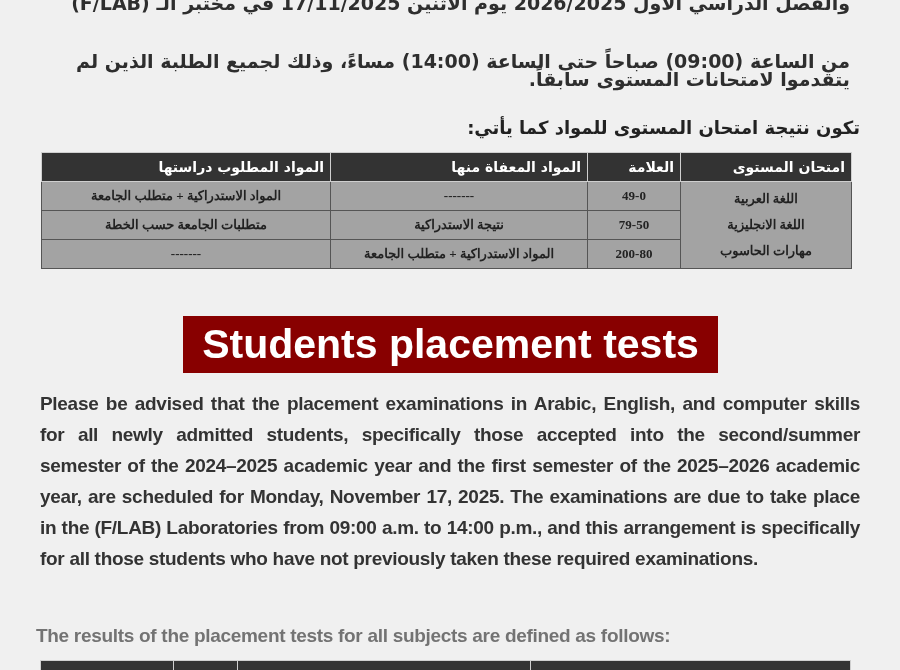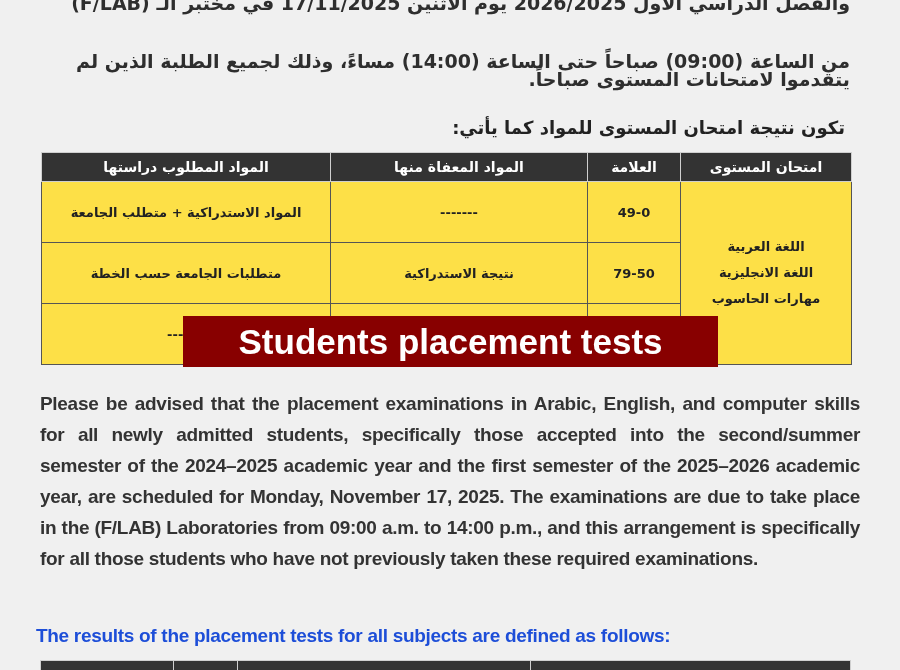--- a/index.html
+++ b/index.html
@@ -12,64 +12,65 @@
   .ar-para {
     position: absolute; right: 50px; width: 820px;
     direction: rtl; text-align: right;
     font-size: 19px; font-weight: bold; line-height: 34px;
     color: #2e2e2e;
   }
   #ar-line1 { top: -14px; }
   #ar-line2 { top: 44px; }
   #ar-line3 { top: 62px; }
   .ar-heading {
-    position: absolute; right: 55px; top: 117px;
+    position: absolute; right: 40px; top: 117px;
     direction: rtl; font-size: 18px; font-weight: bold; color: #222;
   }
   table.tbl { border-collapse: collapse; position: absolute; table-layout: fixed; }
   .top-table { left: 41px; top: 152px; width: 810px; direction: rtl; }
   .top-table th {
     background: #333333; color: #fff; font-size: 14px; font-weight: bold;
-    height: 28px; border: 1px solid #cfcfcf; padding: 0 6px; text-align: center;
+    height: 28px; border: 1px solid #cfcfcf; padding: 0 6px; text-align: right;
   }
   .top-table td {
-    background: #fde047; color: #222; font-size: 13px; font-weight: bold;
-    height: 28px; border: 1px solid #555; padding: 16px 6px; text-align: center;
+    background: #a3a3a3; color: #222; font-size: 13px; font-weight: bold;
+    height: 28px; border: 1px solid #555; padding: 0 6px; text-align: center;
     white-space: nowrap;
+    font-family: Liberation Serif, serif;
   }
   .top-table td.level-cell { line-height: 26px; text-align: center; }
   .banner {
-    position: absolute; left: 183px; top: 316px; width: 535px; height: 51px;
+    position: absolute; left: 183px; top: 316px; width: 535px; height: 57px;
     background: #880000; color: #fff;
     display: flex; align-items: center; justify-content: center;
-    font-family: "Liberation Sans", sans-serif; font-weight: bold; font-size: 35px;
+    font-family: "Liberation Sans", sans-serif; font-weight: bold; font-size: 41px;
   }
   .en-para {
     position: absolute; left: 40px; top: 388px; width: 820px;
     font-family: "Liberation Sans", sans-serif; font-weight: bold;
     font-size: 19px; line-height: 31px; color: #333; text-align: justify;
     letter-spacing: -0.3px;
   }
   .en-heading {
     position: absolute; left: 36px; top: 625px;
     font-family: "Liberation Sans", sans-serif; font-weight: bold;
-    font-size: 19px; color: #1d4ed8; letter-spacing: -0.3px;
+    font-size: 19px; color: #737373; letter-spacing: -0.3px;
   }
   .bottom-table { left: 40px; top: 660px; width: 810px; }
   .bottom-table th {
     background: #333333; height: 28px; border: 1px solid #cfcfcf; padding: 0;
   }
 </style>
 </head>
 <body>
 
 <div>
   <div class="ar-para" id="ar-line1">والفصل الدراسي الأول 2026/2025 يوم الاثنين 17/11/2025 في مختبر الـ (F/LAB)</div>
   <div class="ar-para" id="ar-line2">من الساعة (09:00) صباحاً حتى الساعة (14:00) مساءً، وذلك لجميع الطلبة الذين لم</div>
-  <div class="ar-para" id="ar-line3">يتقدموا لامتحانات المستوى صباحاً.</div>
+  <div class="ar-para" id="ar-line3">يتقدموا لامتحانات المستوى سابقاً.</div>
 </div>
 
 <div class="ar-heading">تكون نتيجة امتحان المستوى للمواد كما يأتي:</div>
 
 <table class="tbl top-table">
   <colgroup>
     <col style="width:171px">
     <col style="width:93px">
     <col style="width:257px">
     <col style="width:289px">

